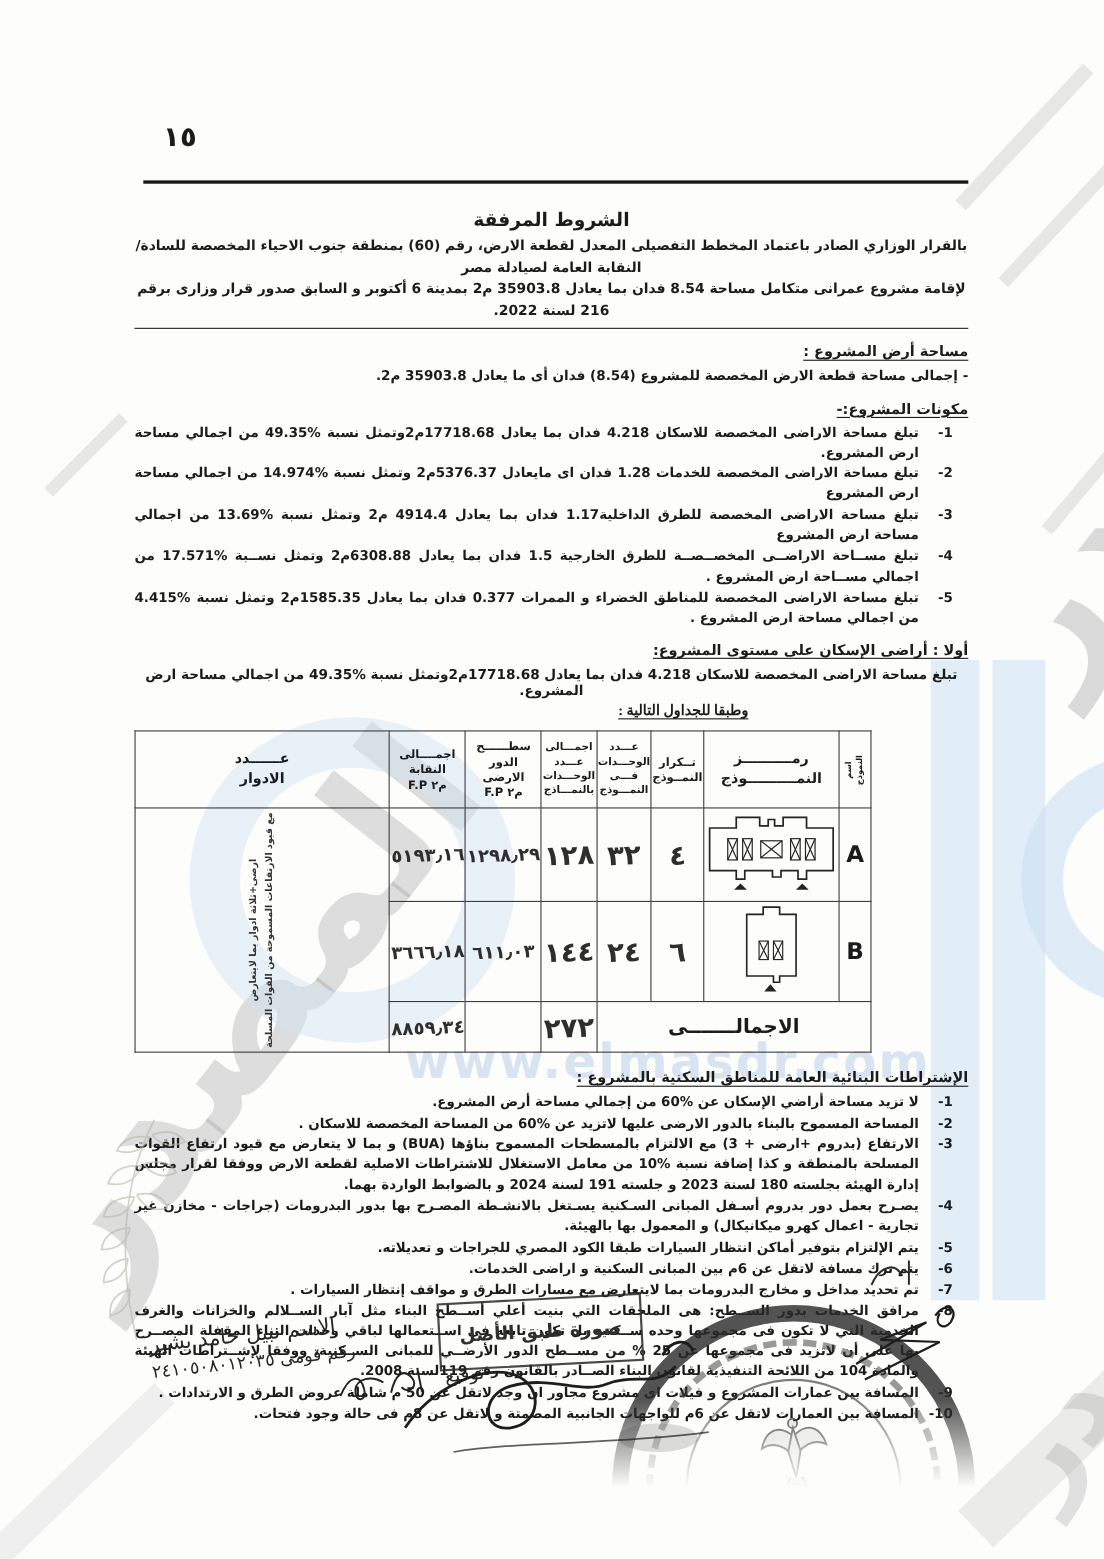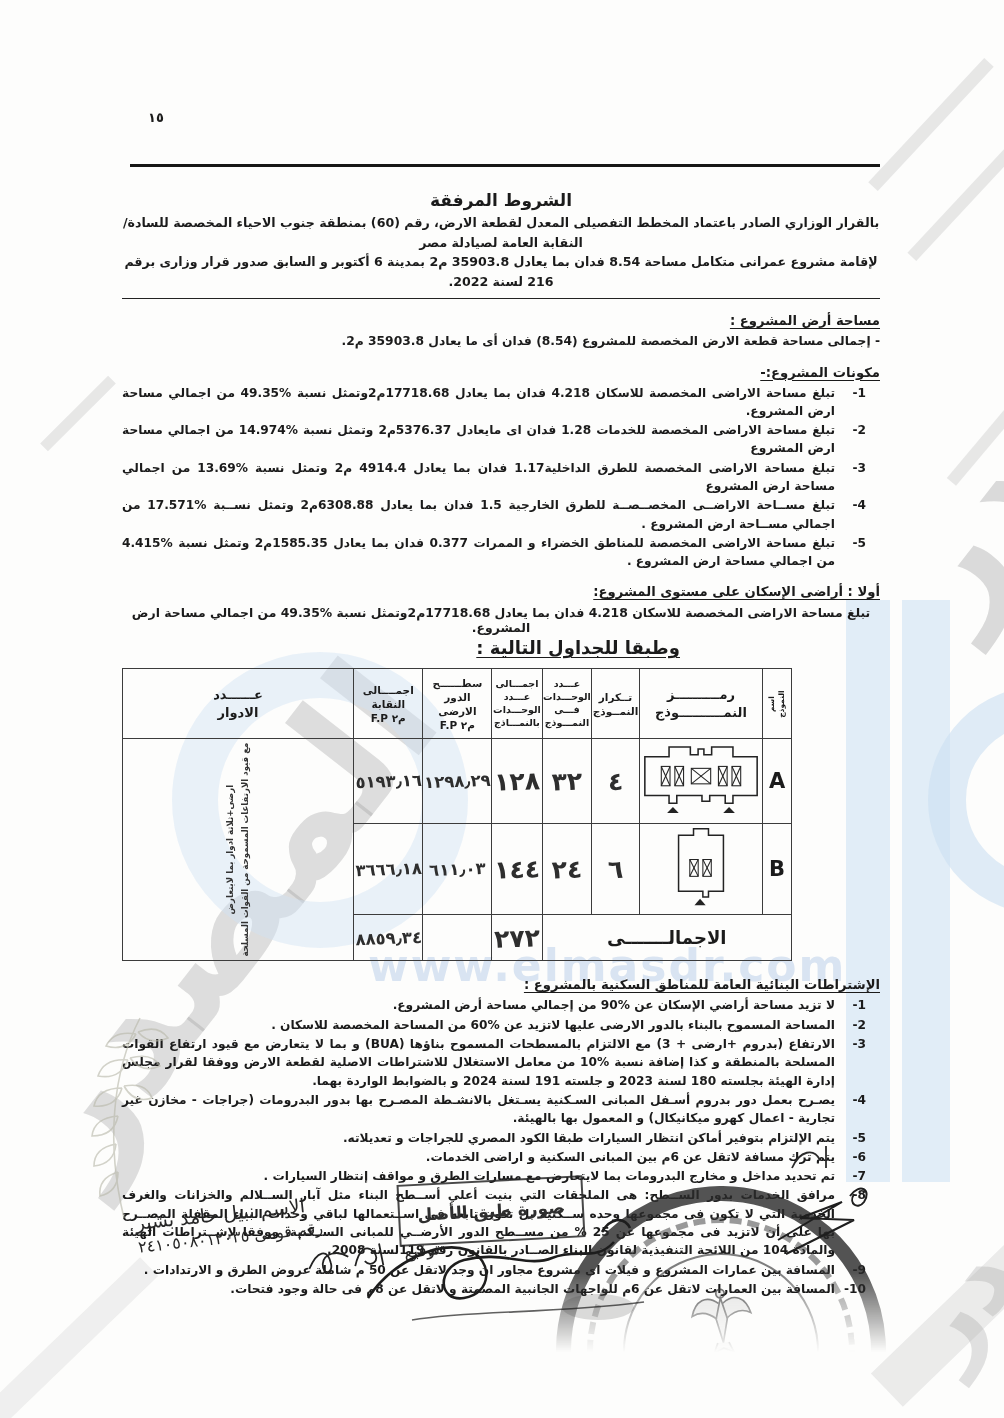--- a/index.html
+++ b/index.html
@@ -12,34 +12,34 @@
   .layer{position:absolute; inset:0; pointer-events:none;}
   
   .wm{position:absolute; pointer-events:none;}
   .wm-text{font-weight:bold; white-space:nowrap;}
   .wm-bar{background:rgba(203,224,242,.55);}
   .wm-ring{border-radius:50%;}
   .ribbon{background:rgba(200,200,200,.42);}
   
   .gz-header{position:absolute; top:106px; right:124px; left:130px; height:60px;}
   .gz-title{position:absolute; right:0; top:2px; font-size:21px; font-weight:bold; letter-spacing:.3px;}
-  .gz-page{position:absolute; left:18px; top:4px; font-size:13px; font-weight:bold;}
+  .gz-page{position:absolute; left:18px; top:4px; font-size:25px; font-weight:bold;}
   .gz-rule{position:absolute; top:58px; right:0; left:0; border-top:3px solid #161616;}
   
   .content{position:absolute; top:190px; right:124px; width:758px; text-align:right; z-index:2;}
   .doc-title{text-align:center; font-size:17px; font-weight:bold; margin:0 0 3px 0;}
   .doc-sub{text-align:center; font-size:12.6px; font-weight:bold; margin:0; line-height:1.55;}
   .sub-rule{border:none; border-top:1.5px solid #222; margin:7px 0 0 0;}
   .sec-h{font-size:13.2px; font-weight:bold; text-decoration:underline; text-underline-offset:3px; margin:14px 0 4px 0;}
   .plain{font-size:12.3px; font-weight:bold; margin:2px 0; line-height:1.5;}
   .list{margin:2px 0 0 0; padding:0 14px 0 0;}
   .li{display:flex; gap:7px; font-size:12.2px; font-weight:bold; line-height:1.5; margin:1px 0;}
   .li .n{min-width:24px; flex:0 0 auto;}
   .li .t{flex:1 1 auto; text-align:justify; text-align-last:right;}
-  .tbl-note{font-size:18px; font-weight:bold; text-decoration:underline; text-underline-offset:3px; text-align:center; padding-left:0; margin:2px 200px 4px 0;}
+  .tbl-note{font-size:13px; font-weight:bold; text-decoration:underline; text-underline-offset:3px; text-align:center; padding-left:0; margin:2px 200px 4px 0;font-family:Liberation Serif, serif;}
   .center-par{font-size:12.4px; font-weight:bold; text-align:center; margin:6px 0 0 0;}
   
   table.model{border-collapse:collapse; margin:6px 88px 0 0; table-layout:fixed; background:transparent;}
   table.model th, table.model td{border:1.4px solid #3c3c3c; padding:0; text-align:center; vertical-align:middle; font-weight:bold; overflow:hidden;}
   th.hcell{font-size:10.5px; white-space:pre-line; line-height:1.35;}
   th.hcell.big{font-size:13px;}
   th.hcell.tiny{font-size:7.5px;}
   .rot90{transform:rotate(-90deg); white-space:pre-line;}
   .model-letter{font-size:21px; font-weight:bold; font-family:"DejaVu Sans",sans-serif;}
   .hnum{font-size:25px; font-weight:500; color:#2e2e2e; transform:rotate(-2deg); letter-spacing:1px;}
@@ -236,21 +236,21 @@
         <td></td>
         <td class="hnum-sm">٨٨٥٩٫٣٤</td>
       </tr>
     </tbody>
       </table>
 
     <div class="sec-h" style="margin-top:16px">الإشتراطات البنائية العامة للمناطق السكنية بالمشروع :</div>
     <div class="list">
       <div class="li">
           <span class="n">1-</span>
-          <div class="t">لا تزيد مساحة أراضي الإسكان عن %90 من إجمالي مساحة أرض المشروع.</div>
+          <div class="t">لا تزيد مساحة أراضي الإسكان عن %60 من إجمالي مساحة أرض المشروع.</div>
         </div>
       <div class="li">
           <span class="n">2-</span>
           <div class="t">المساحة المسموح بالبناء بالدور الارضى عليها لاتزيد عن %60 من المساحة المخصصة للاسكان .</div>
         </div>
       <div class="li">
           <span class="n">3-</span>
           <div class="t">الارتفاع (بدروم +ارضى + 3) مع الالتزام بالمسطحات المسموح بناؤها (BUA) و بما لا يتعارض مع قيود ارتفاع القوات المسلحة بالمنطقة و كذا إضافة نسبة %10 من معامل الاستغلال للاشتراطات الاصلية لقطعة الارض ووفقا لقرار مجلس إدارة الهيئة بجلسته 180 لسنة 2023 و جلسته 191 لسنة 2024 و بالضوابط الواردة بهما.</div>
         </div>
       <div class="li">

